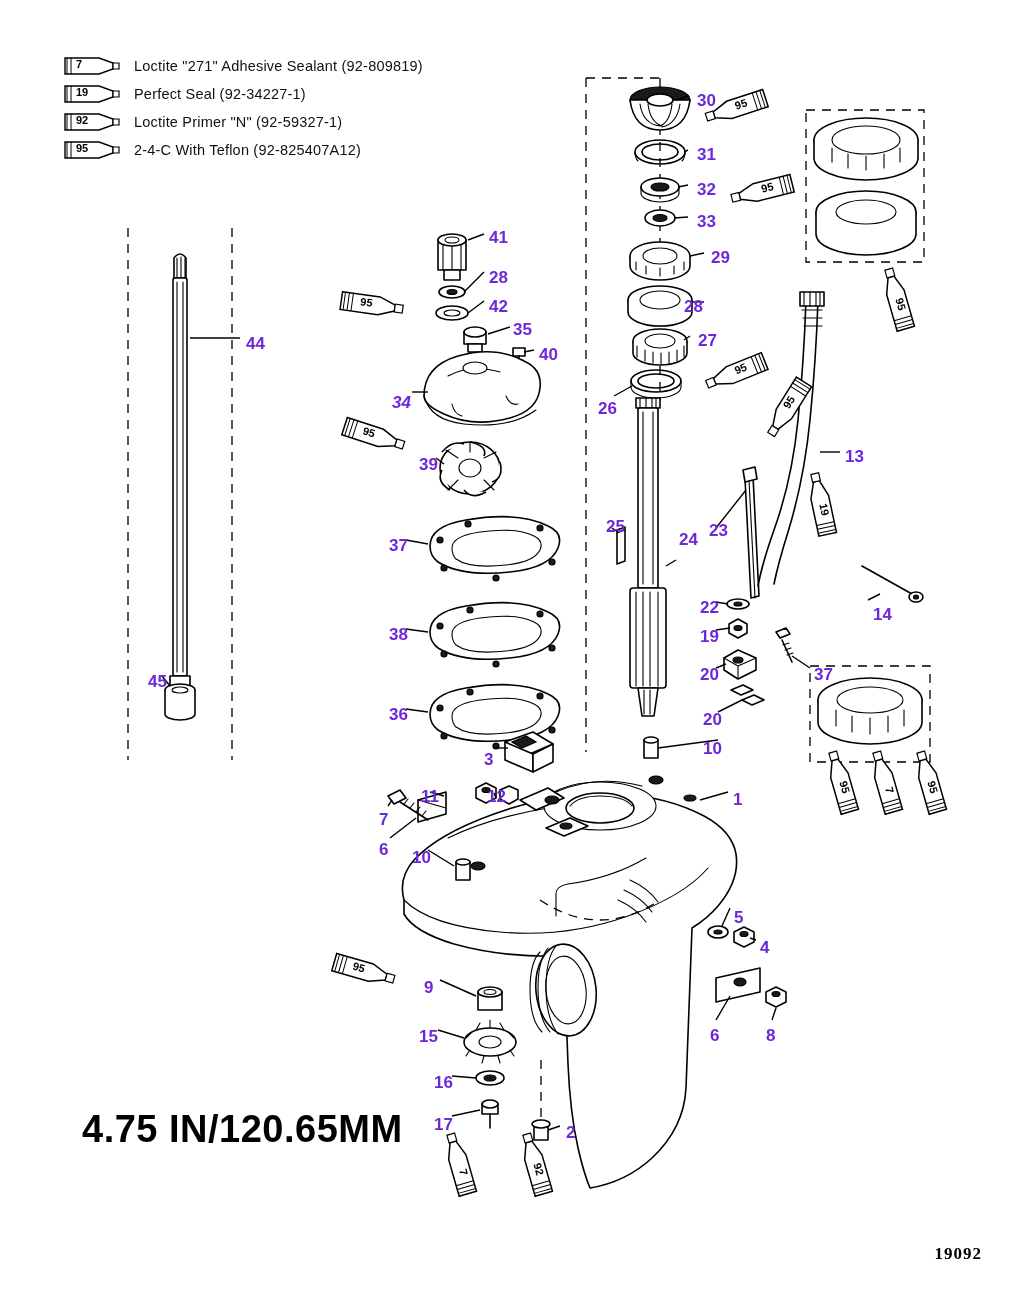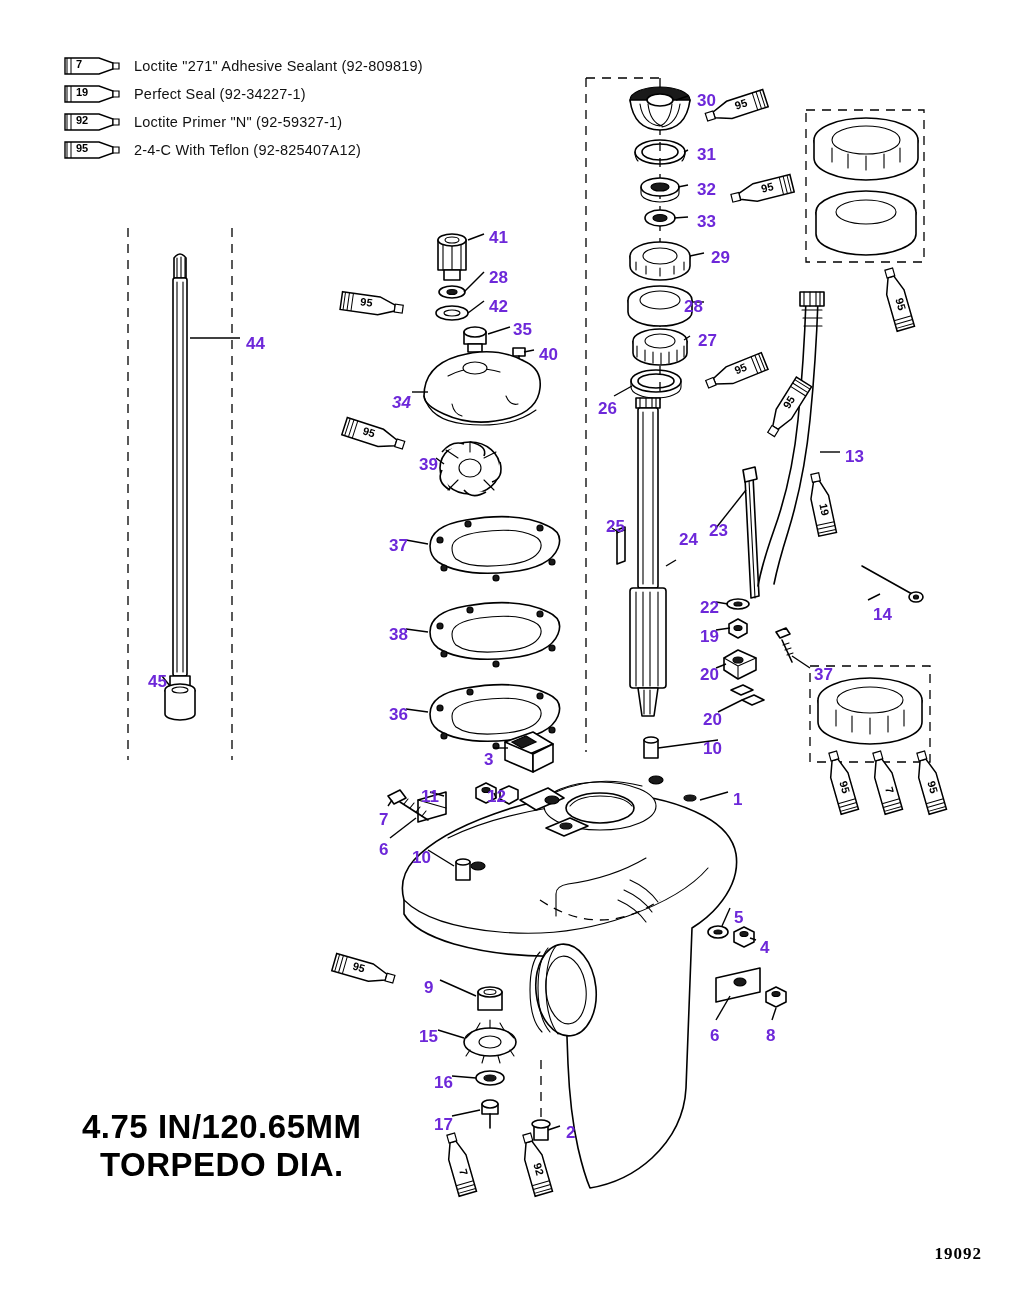--- a/index.html
+++ b/index.html
@@ -14,21 +14,21 @@
   #sheet{position:absolute;left:0;top:0;width:1024px;height:1294px;}
   svg.art{position:absolute;left:0;top:0;width:1024px;height:1294px;}
 
   .legend{position:absolute;left:62px;top:52px;}
   .legend-row{display:flex;align-items:center;height:28px;}
   .legend-tube{width:62px;height:22px;position:relative;margin-right:10px;}
   .legend-text{font-size:14.5px;letter-spacing:0.2px;color:#111;white-space:nowrap;}
 
   .callout{position:absolute;font-size:17px;font-weight:bold;color:#6d28d9;}
 
-  .bigtitle{position:absolute;font-size:33px;font-weight:bold;letter-spacing:0.5px;}
+  .bigtitle{position:absolute;font-size:38px;font-weight:bold;letter-spacing:0.5px;}
   .bigtitle .l2{display:block;padding-left:18px;}
   .figno{position:absolute;right:42px;bottom:30px;font-size:17px;font-weight:bold;letter-spacing:1px;font-family:Liberation Serif, serif;}
 </style>
 </head>
 <body>
 
 <div id="sheet">
 
   <svg class="art" viewBox="0 0 1024 1294">
     <defs>
@@ -607,18 +607,17 @@
           <path d="M5 3 v16 M9 3 v16" stroke="#000" stroke-width="1"></path>
         </svg>
         <span style="position:absolute;left:14px;top:3px;font-size:11px;font-weight:bold">95</span>
       </div>
       <div class="legend-text">2-4-C  With Teflon (92-825407A12)</div>
     </div>
   </div>
 
   <div class="bigtitle" style="left:82px;top:1108px;">
     <span>4.75 IN/120.65MM</span>
-    <span class="l2">TORPEDO DIA.</span>
   </div>
 
   <div class="figno">19092</div>
 
 </div>
 
 </body></html>

